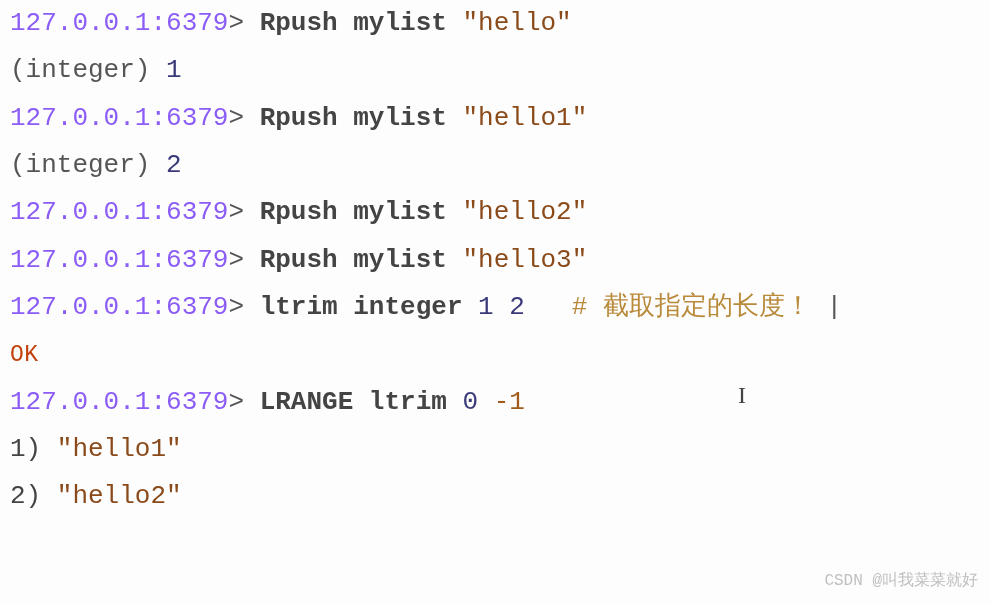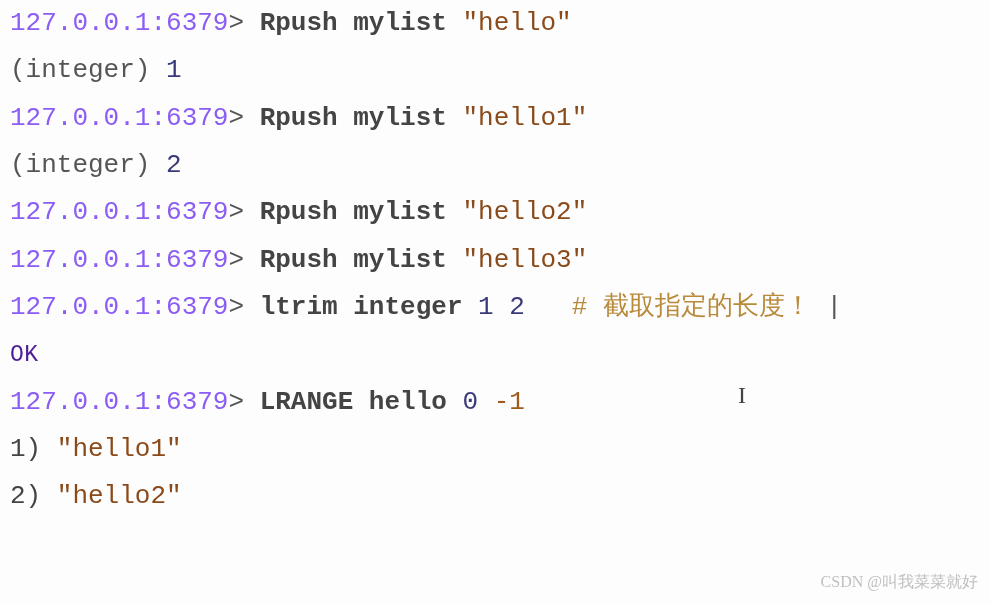--- a/index.html
+++ b/index.html
@@ -38,21 +38,21 @@
       color: #3a3a7a;
     }
     .neg {
       color: #a05a1a;
     }
     .resp {
       color: #555;
       text-align: right;
     }
     .ok {
-      color: #4c1d95;
+      color: #c2410c;
       font-size: 23px;
       letter-spacing: 0.5px;
     }
     .comment {
       color: #b88a3a;
     }
     .idx {
       color: #444;
     }
     .text-cursor {
@@ -61,35 +61,35 @@
       color: #444;
       font-size: 24px;
       pointer-events: none;
     }
     .watermark {
       position: absolute;
       bottom: 8px;
       right: 12px;
       color: #bfbfbf;
       font-size: 16px;
-      font-family: Liberation Serif, serif;
+      font-family: Liberation Mono, monospace;
     }
   </style>
 </head>
 <body>
 
 <div id="terminal">
     <div class="line"><span class="prompt">127.0.0.1:6379</span><span class="gt">&gt;</span><span class="cmd"> Rpush mylist </span><span class="str">"hello"</span></div>
     <div class="line"><span class="resp">(integer) </span><span class="num">1</span></div>
     <div class="line"><span class="prompt">127.0.0.1:6379</span><span class="gt">&gt;</span><span class="cmd"> Rpush mylist </span><span class="str">"hello1"</span></div>
     <div class="line"><span class="resp">(integer) </span><span class="num">2</span></div>
     <div class="line"><span class="prompt">127.0.0.1:6379</span><span class="gt">&gt;</span><span class="cmd"> Rpush mylist </span><span class="str">"hello2"</span></div>
     <div class="line"><span class="prompt">127.0.0.1:6379</span><span class="gt">&gt;</span><span class="cmd"> Rpush mylist </span><span class="str">"hello3"</span></div>
     <div class="line"><span class="prompt">127.0.0.1:6379</span><span class="gt">&gt;</span><span class="cmd"> ltrim integer </span><span class="num">1</span><span class="cmd"> </span><span class="num">2</span><span class="cmd">   </span><span class="comment"># 截取指定的长度！</span><span class="resp"> |</span></div>
     <div class="line"><span class="ok">OK</span></div>
-    <div class="line"><span class="prompt">127.0.0.1:6379</span><span class="gt">&gt;</span><span class="cmd"> LRANGE hello </span><span class="num">0</span><span class="cmd"> </span><span class="neg">-1</span></div>
+    <div class="line"><span class="prompt">127.0.0.1:6379</span><span class="gt">&gt;</span><span class="cmd"> LRANGE ltrim </span><span class="num">0</span><span class="cmd"> </span><span class="neg">-1</span></div>
     <div class="line"><span class="idx">1) </span><span class="str">"hello1"</span></div>
     <div class="line"><span class="idx">2) </span><span class="str">"hello2"</span></div>
   </div>
 
 <span class="text-cursor" style="top:374px;left:738px;">I</span>
 
 <div class="watermark">CSDN @叫我菜菜就好</div>
 
 </body></html>

